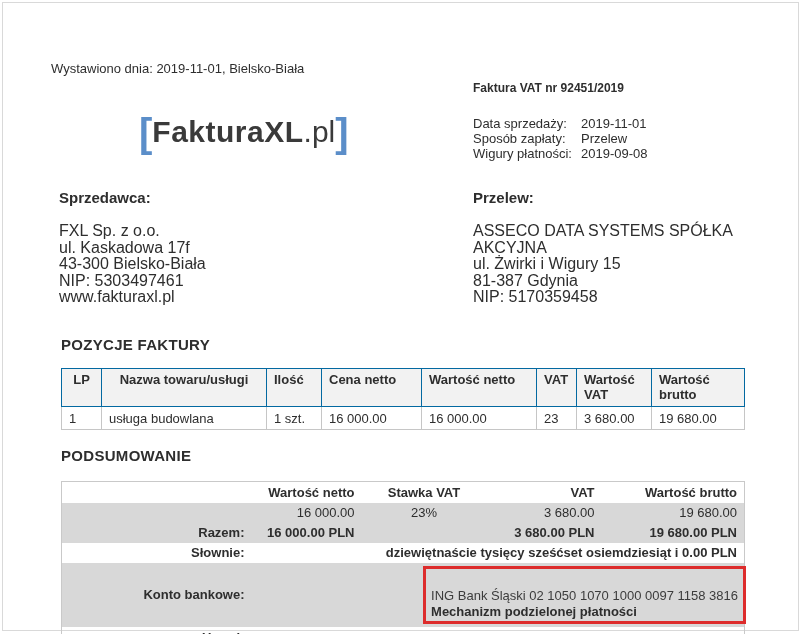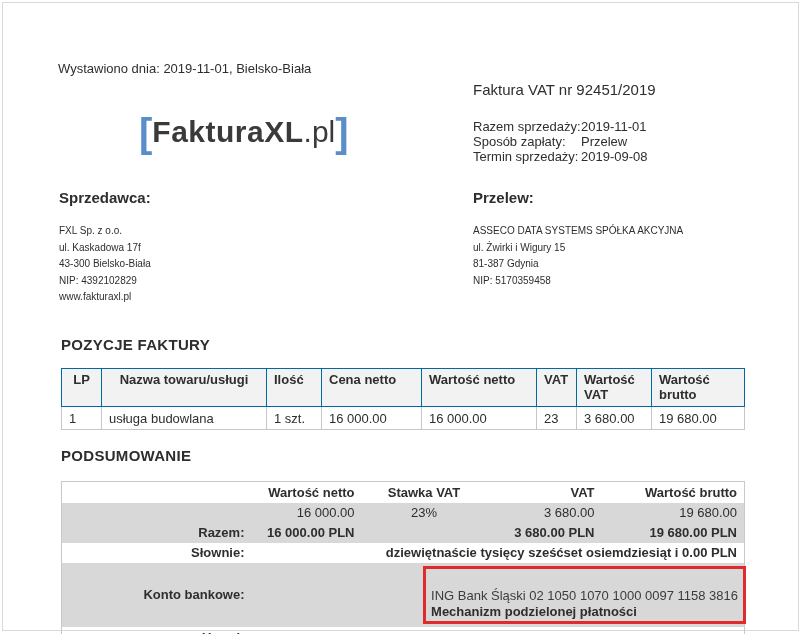--- a/index.html
+++ b/index.html
@@ -5,35 +5,35 @@
   html,body { margin:0; padding:0; }
   body {
     width:802px; height:634px; background:#ffffff; position:relative;
     font-family:"Liberation Sans", sans-serif; color:#2e2e2e; overflow:hidden;
   }
   .page {
     position:absolute; left:2px; top:2px; width:795px; height:627px;
     border:1px solid #d9d9d9; background:#fff;
   }
   
-  .issued { position:absolute; left:55px; top:58px; font-size:13px; }
+  .issued { position:absolute; left:48px; top:58px; font-size:13px; }
   .logo { position:absolute; left:136px; top:108px; white-space:nowrap; }
   .logo .br  { font-size:40px; font-weight:600; color:#5b8ec9; vertical-align:-5px; }
   .logo .nm  { font-size:30px; font-weight:bold; color:#3a3a3a; letter-spacing:.5px; }
   .logo .pl  { font-size:30px; font-weight:normal; color:#3a3a3a;margin-top:17px; }
   .inv-head { position:absolute; left:470px; top:78px; }
-  .inv-title { font-size:15px; font-weight:normal; margin:0 0 21px 0; }
+  .inv-title { font-size:12px; font-weight:bold; margin:0 0 21px 0; }
   .drow { font-size:13px; line-height:15px; }
   .dlabel { display:inline-block; width:108px; }
   
   .party { position:absolute; }
   .seller { left:56px; top:186px; }
   .buyer  { left:470px; top:186px; }
   .party-heading { font-size:15px; font-weight:bold; margin-bottom:17px; }
-  .party-line { font-size:10px; line-height:16.5px; }
+  .party-line { font-size:16px; line-height:16.5px; }
   
   .section { position:absolute; left:58px; }
   .items   { top:333px; }
   .summary { top:444px; }
   .section-heading { font-size:15px; font-weight:bold; letter-spacing:.3px; }
   
   table.items-table {
     border-collapse:collapse; table-layout:fixed; width:683px;
     font-size:13px; margin-top:15px;
   }
@@ -71,32 +71,32 @@
 
 <div class="page">
 
   <div class="issued">Wystawiono dnia: 2019-11-01, Bielsko-Biała</div>
 
   <div class="logo"><span class="br">[</span><span class="nm">FakturaXL</span><span class="pl">.pl</span><span class="br">]</span></div>
 
   <div class="inv-head">
     <div class="inv-title">Faktura VAT nr 92451/2019</div>
     <div class="inv-details">
-      <div class="drow"><span class="dlabel">Razem sprzedaży:</span><span class="dvalue">2019-11-01</span></div>
+      <div class="drow"><span class="dlabel">Data sprzedaży:</span><span class="dvalue">2019-11-01</span></div>
       <div class="drow"><span class="dlabel">Sposób zapłaty:</span><span class="dvalue">Przelew</span></div>
-      <div class="drow"><span class="dlabel">Termin sprzedaży:</span><span class="dvalue">2019-09-08</span></div>
+      <div class="drow"><span class="dlabel">Wigury płatności:</span><span class="dvalue">2019-09-08</span></div>
     </div>
   </div>
 
   <div class="party seller">
     <div class="party-heading">Sprzedawca:</div>
     <div class="party-line">FXL Sp. z o.o.</div>
     <div class="party-line">ul. Kaskadowa 17f</div>
     <div class="party-line">43-300 Bielsko-Biała</div>
-    <div class="party-line">NIP: 4392102829</div>
+    <div class="party-line">NIP: 5303497461</div>
     <div class="party-line">www.fakturaxl.pl</div>
   </div>
 
   <div class="party buyer">
     <div class="party-heading">Przelew:</div>
     <div class="party-line">ASSECO DATA SYSTEMS SPÓŁKA AKCYJNA</div>
     <div class="party-line">ul. Żwirki i Wigury 15</div>
     <div class="party-line">81-387 Gdynia</div>
     <div class="party-line">NIP: 5170359458</div>
   </div>

